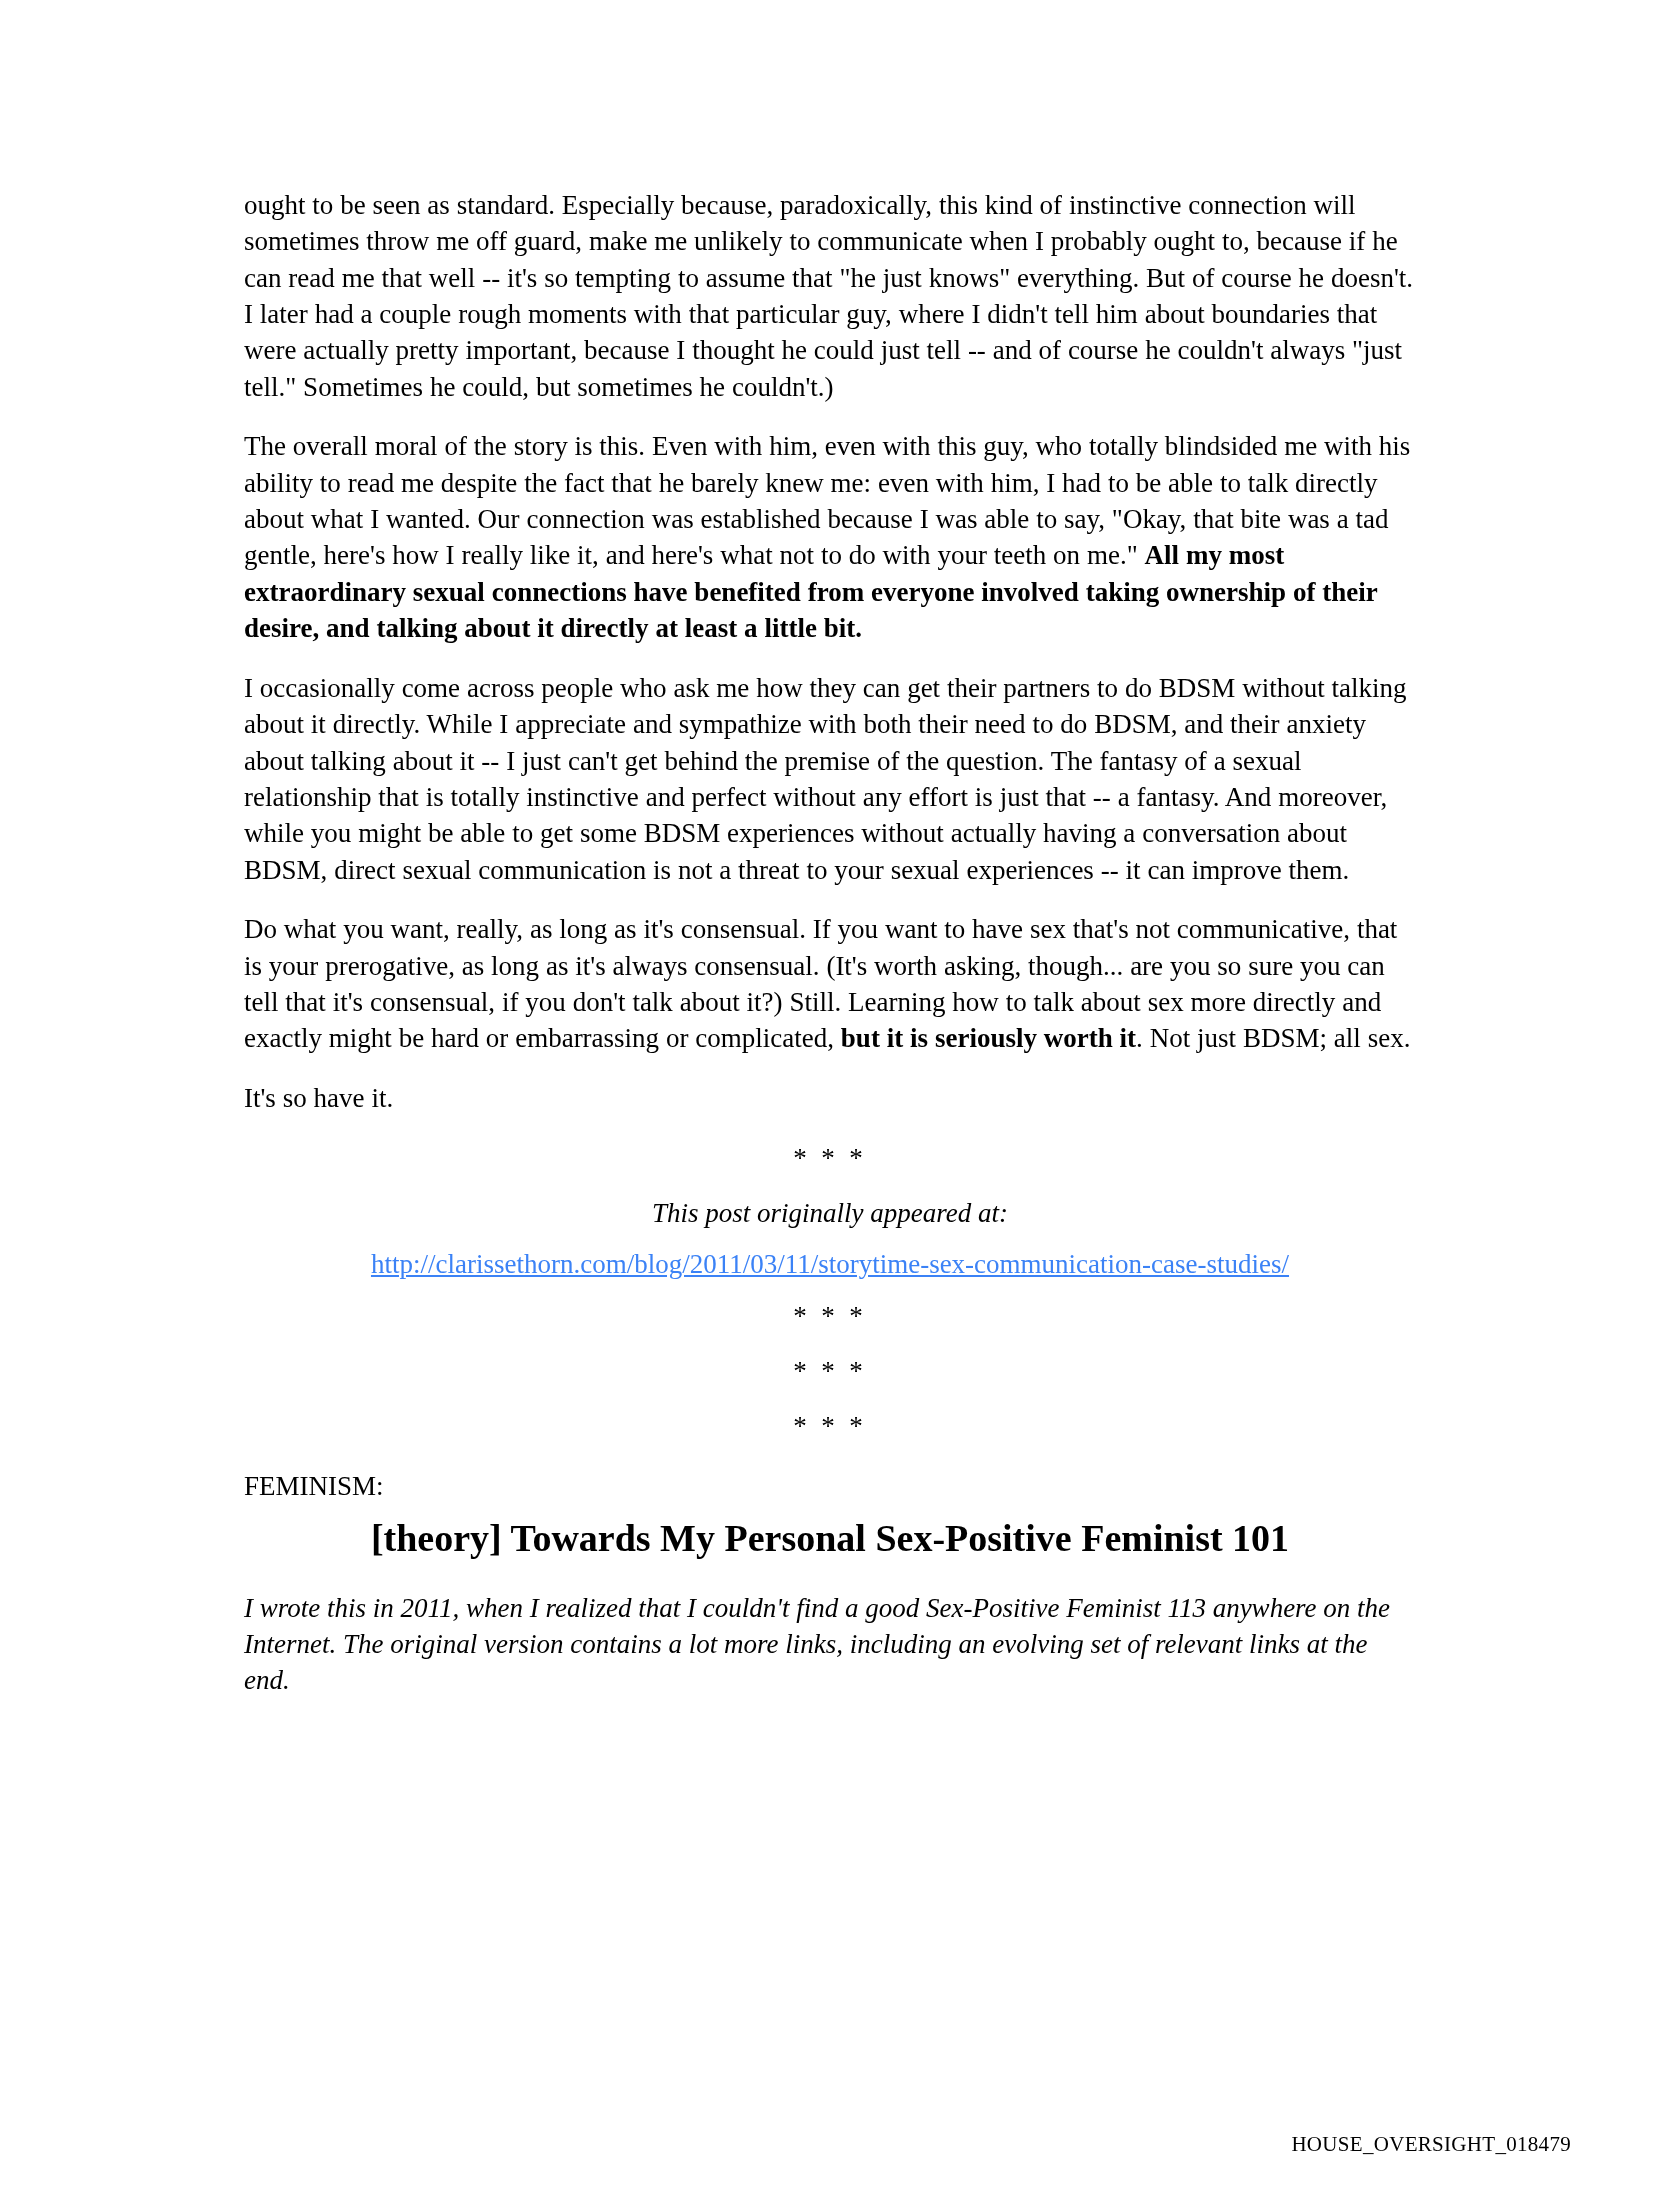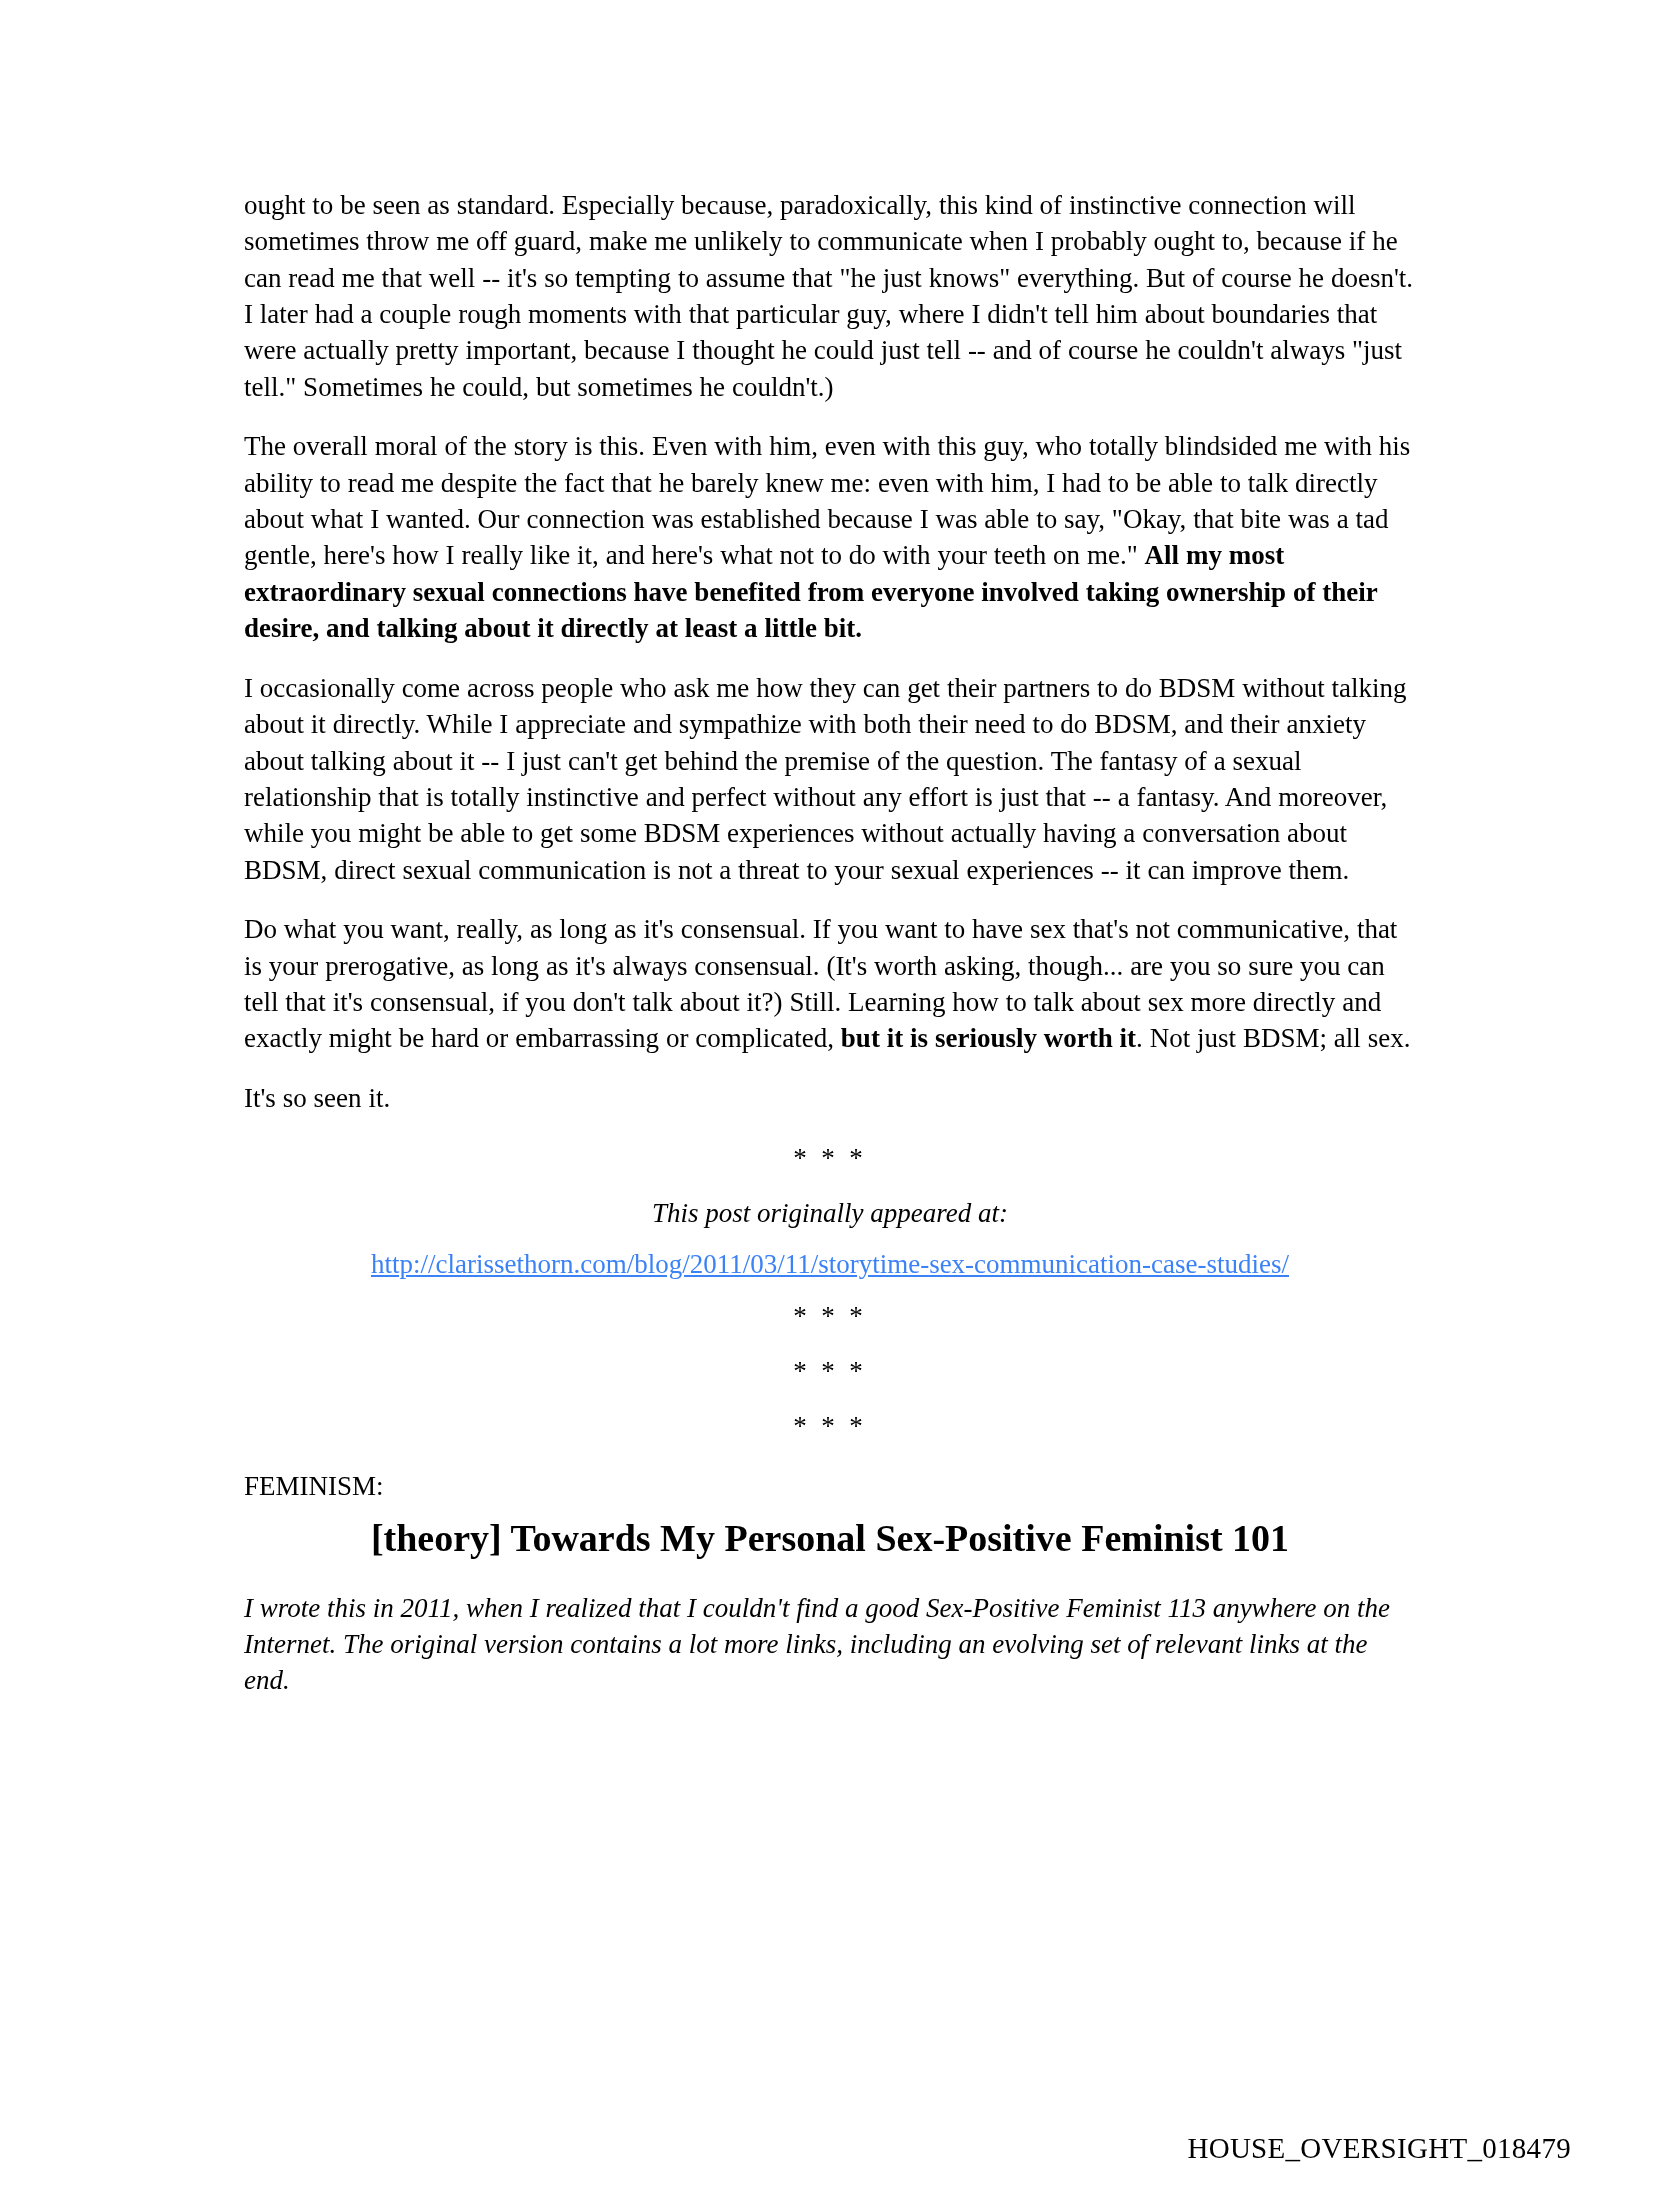--- a/index.html
+++ b/index.html
@@ -75,42 +75,42 @@
   }
   p.intro-italic {
     font-style: italic;
     font-size: 27px;
     line-height: 1.345;
     margin: 0;
   }
   .bates {
     position: absolute;
     right: 98px;
-    bottom: 40px;
-    font-size: 29px;
+    bottom: 48px;
+    font-size: 21px;
     letter-spacing: 0.3px;
     font-family: "Liberation Serif", serif;
     text-align: right;
   }
 </style>
 </head>
 <body>
 
 <div class="page">
   <div class="content">
 
     <p class="para">ought to be seen as standard. Especially because, paradoxically, this kind of instinctive connection will sometimes throw me off guard, make me unlikely to communicate when I probably ought to, because if he can read me that well -- it's so tempting to assume that "he just knows" everything. But of course he doesn't. I later had a couple rough moments with that particular guy, where I didn't tell him about boundaries that were actually pretty important, because I thought he could just tell -- and of course he couldn't always "just tell." Sometimes he could, but sometimes he couldn't.)</p>
 
     <p class="para"><span>The overall moral of the story is this. Even with him, even with this guy, who totally blindsided me with his ability to read me despite the fact that he barely knew me: even with him, I had to be able to talk directly about what I wanted. Our connection was established because I was able to say, "Okay, that bite was a tad gentle, here's how I really like it, and here's what not to do with your teeth on me." </span><span class="b">All my most extraordinary sexual connections have benefited from everyone involved taking ownership of their desire, and talking about it directly at least a little bit.</span></p>
 
     <p class="para">I occasionally come across people who ask me how they can get their partners to do BDSM without talking about it directly. While I appreciate and sympathize with both their need to do BDSM, and their anxiety about talking about it -- I just can't get behind the premise of the question. The fantasy of a sexual relationship that is totally instinctive and perfect without any effort is just that -- a fantasy. And moreover, while you might be able to get some BDSM experiences without actually having a conversation about BDSM, direct sexual communication is not a threat to your sexual experiences -- it can improve them.</p>
 
     <p class="para"><span>Do what you want, really, as long as it's consensual. If you want to have sex that's not communicative, that is your prerogative, as long as it's always consensual. (It's worth asking, though... are you so sure you can tell that it's consensual, if you don't talk about it?) Still. Learning how to talk about sex more directly and exactly might be hard or embarrassing or complicated, </span><span class="b">but it is seriously worth it</span><span>. Not just BDSM; all sex.</span></p>
 
-    <p class="para">It's so seen it.</p>
+    <p class="para">It's so have it.</p>
 
     <div class="sep">* * *</div>
 
     <div class="orig-line">This post originally appeared at:</div>
 
     <div class="link-line"><a class="url" href="#">http://clarissethorn.com/blog/2011/03/11/storytime-sex-communication-case-studies/</a></div>
 
     <div class="sep">* * *</div>
     <div class="sep">* * *</div>
     <div class="sep">* * *</div>

